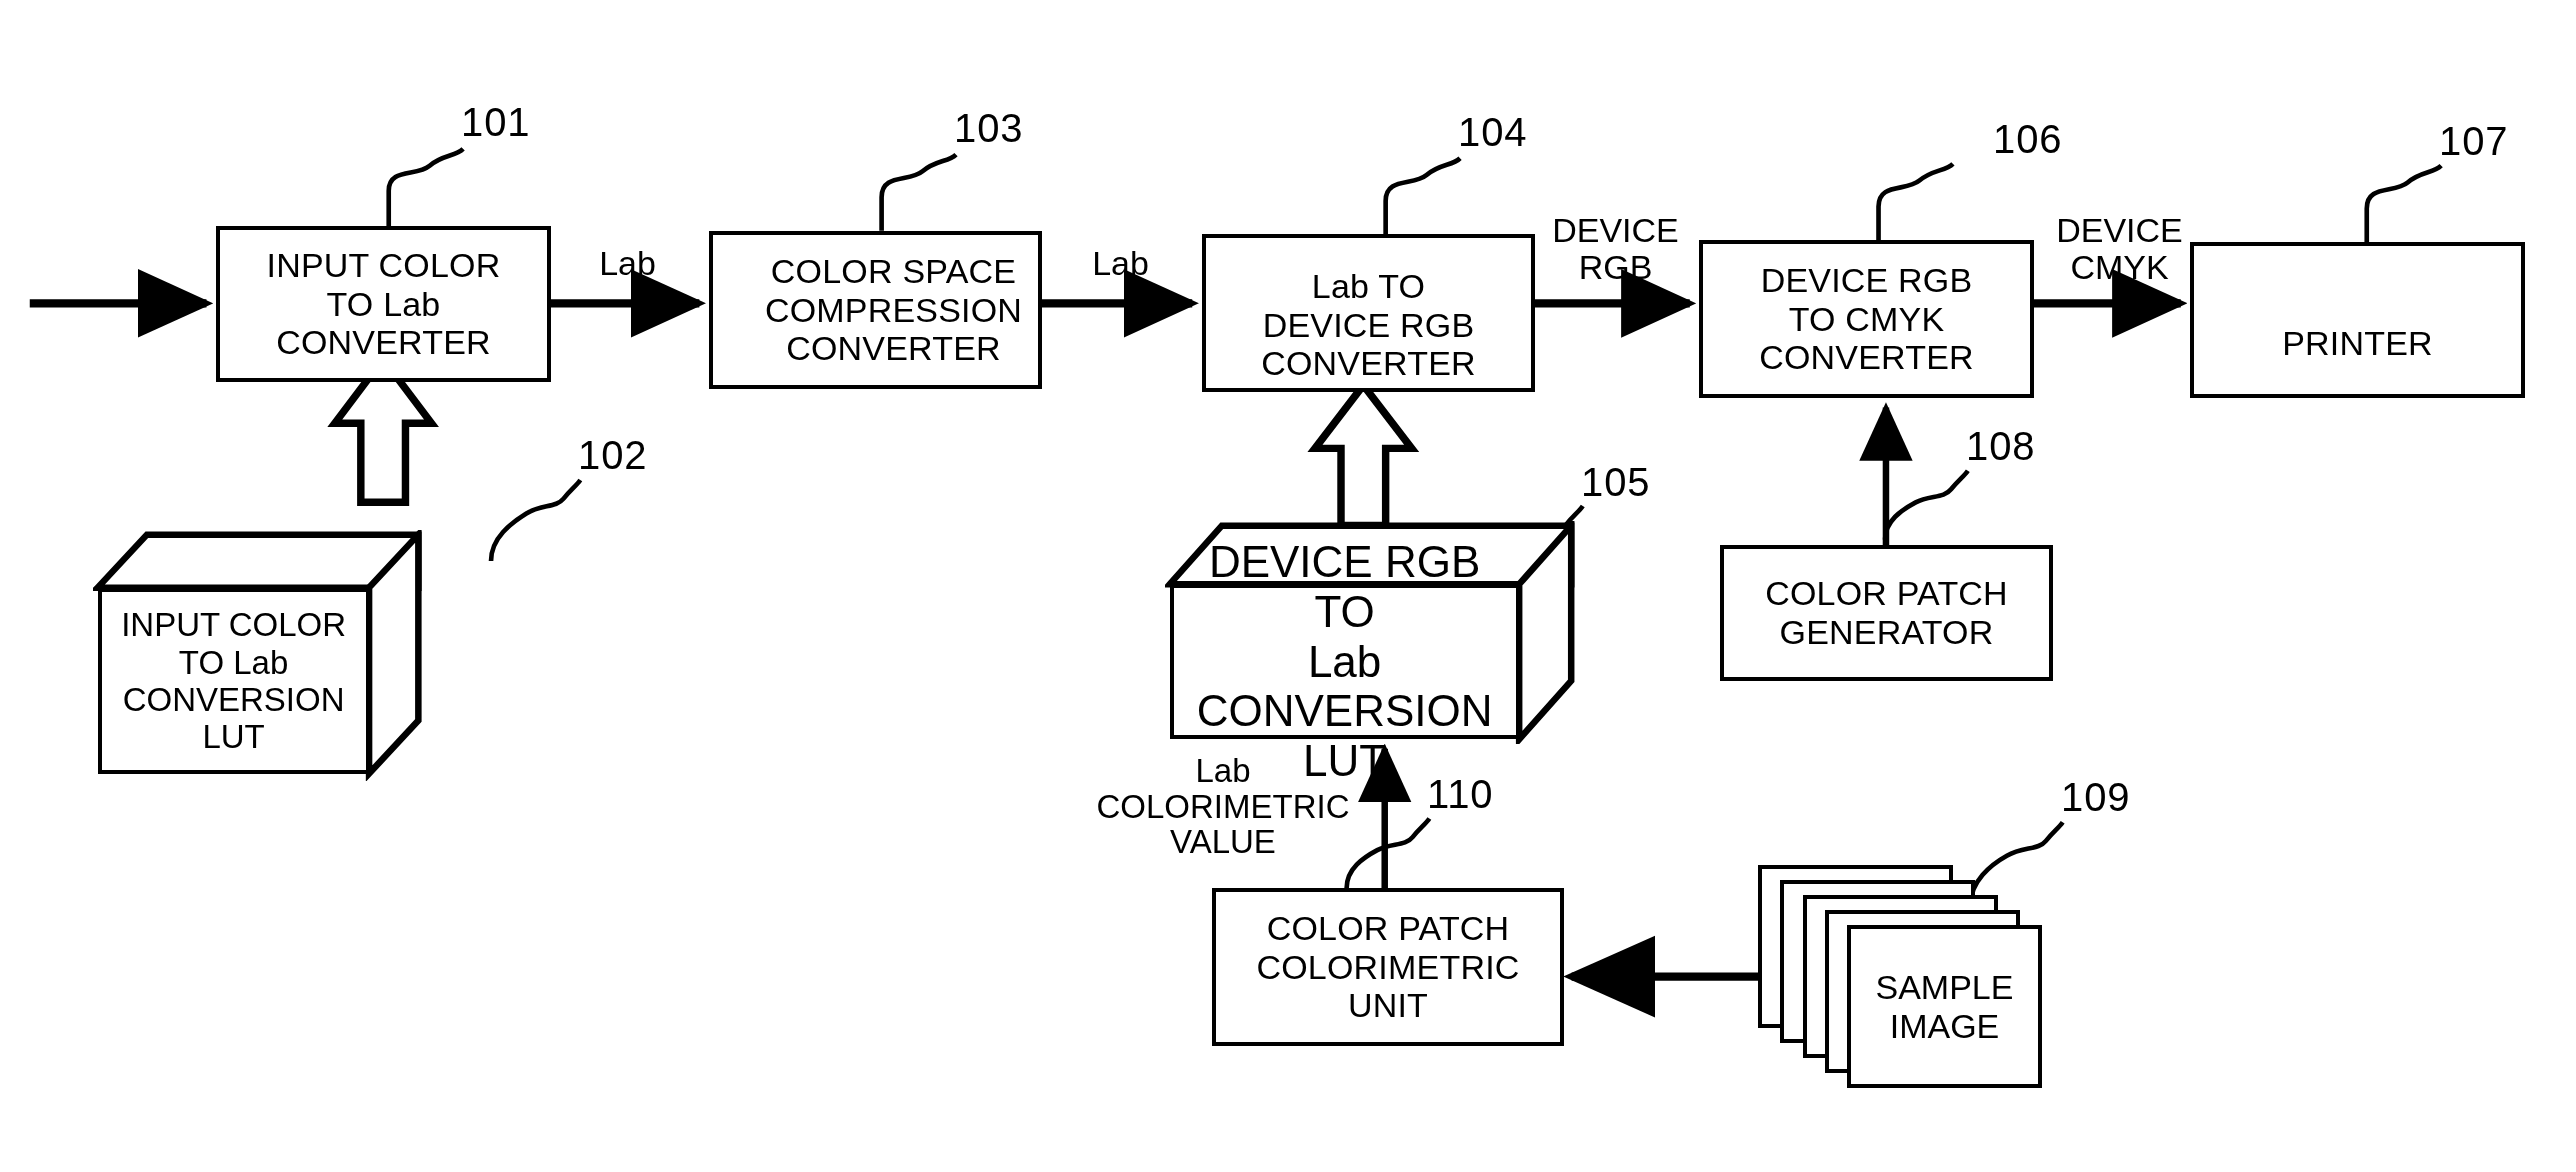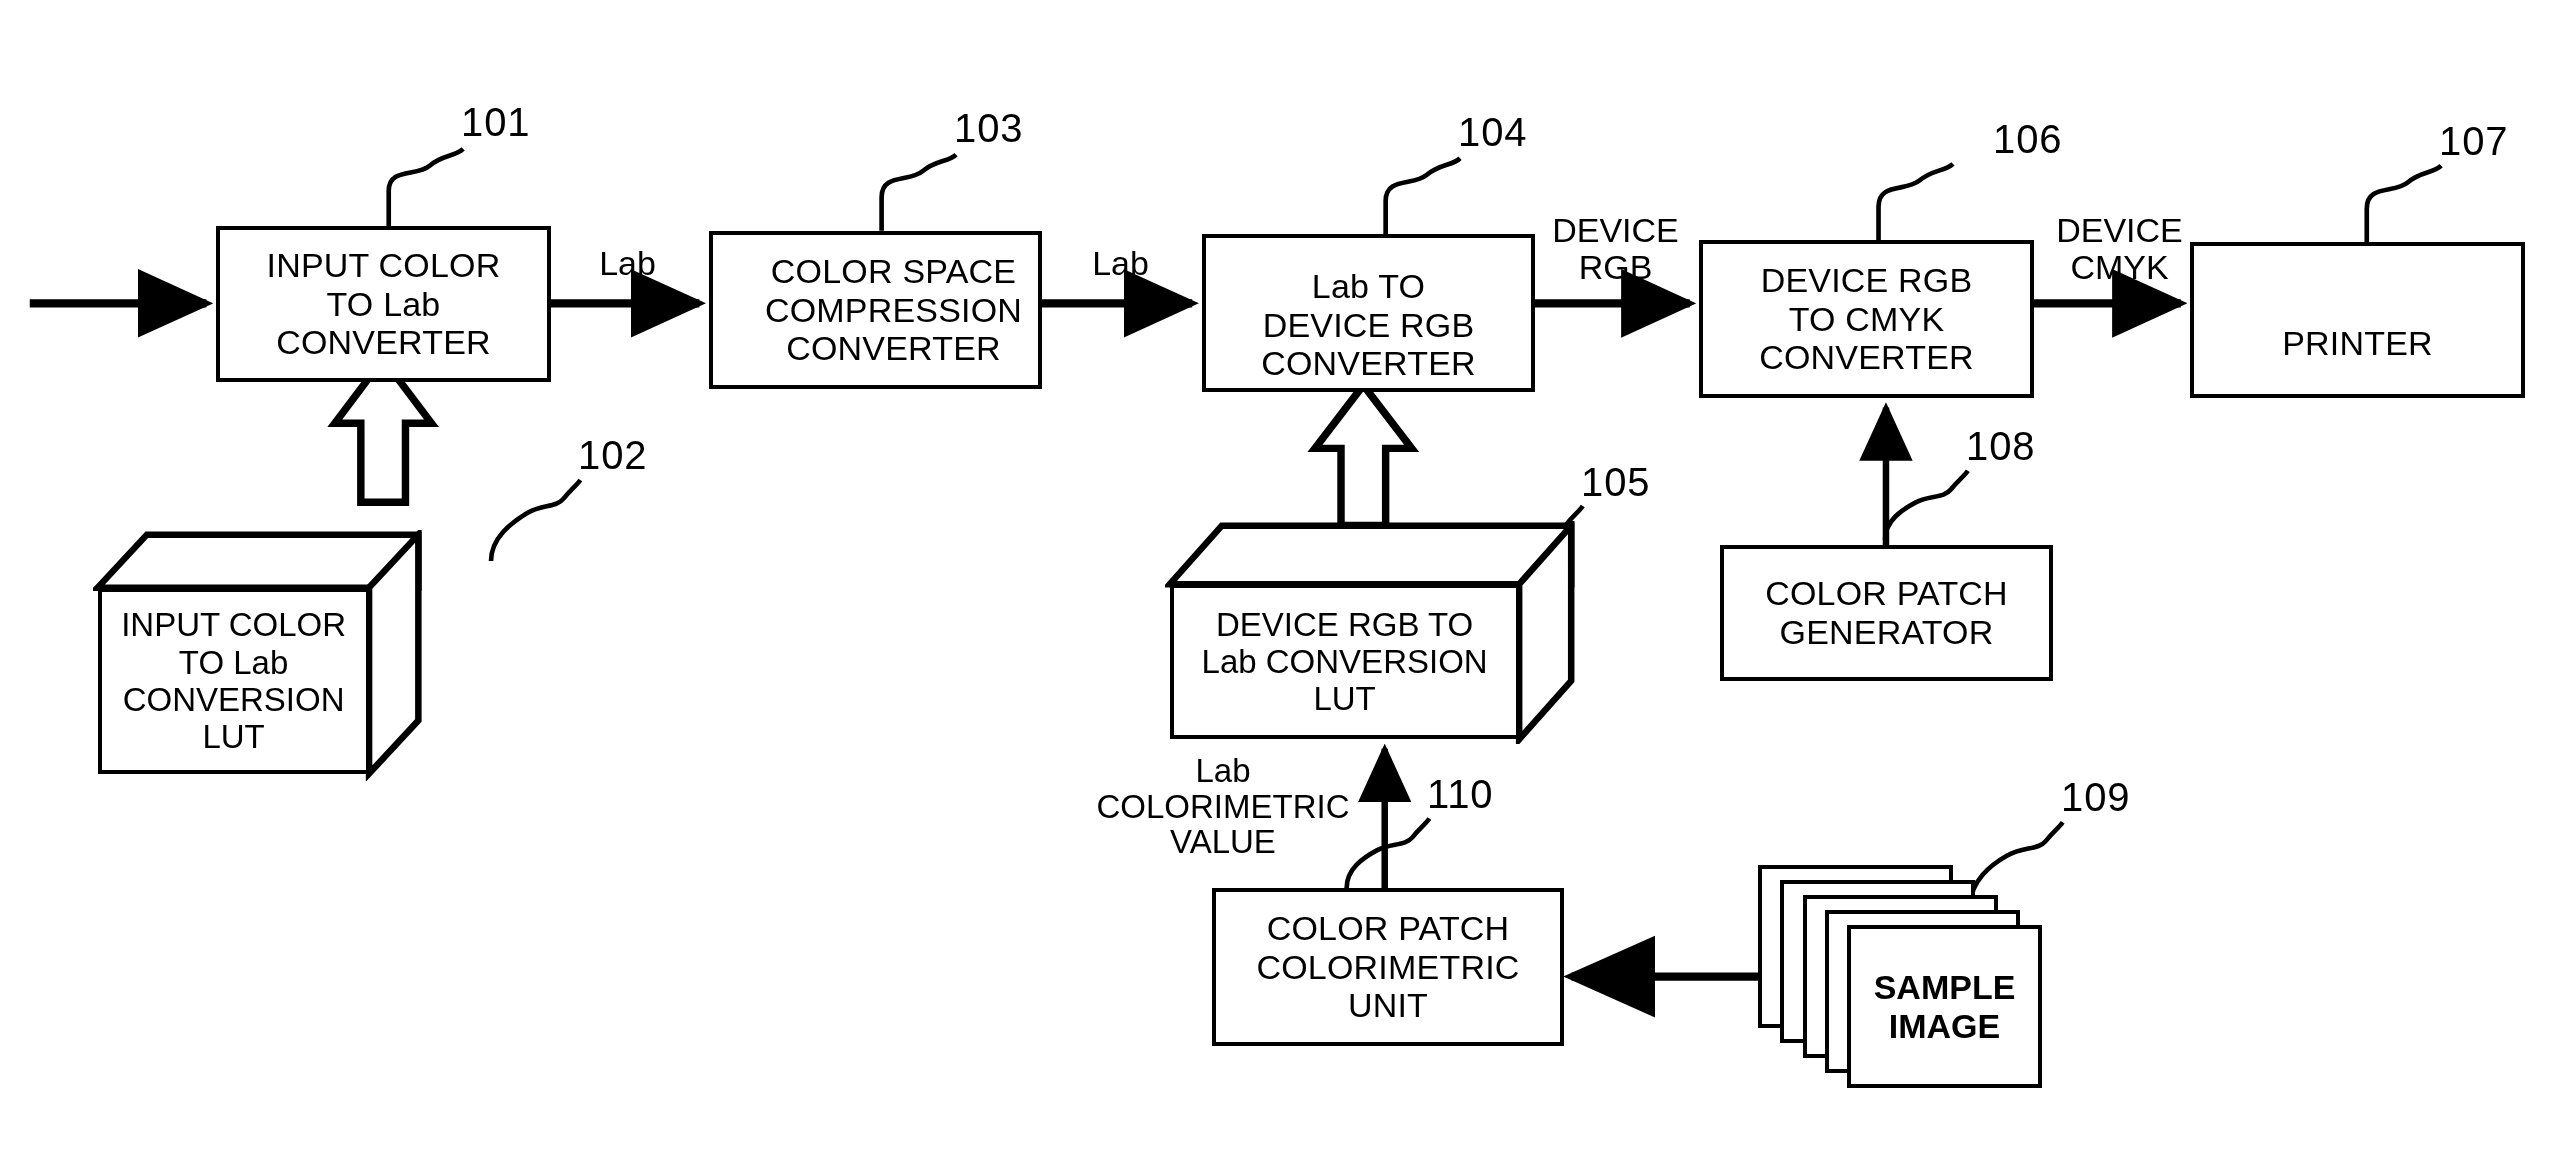--- a/index.html
+++ b/index.html
@@ -169,39 +169,39 @@
 TO Lab
 CONVERSION LUT</span>
     </div>
   </div>
 
   <div class="lut3d" style="left:1165px; top:521px; width:411px; height:223px;">
     <svg class="solid" width="411" height="223" viewBox="0 0 442 240" xmlns="http://www.w3.org/2000/svg">
       <polygon points="5,68 61,5 437,5 437,68" fill="#fff" stroke="#000" stroke-width="7" stroke-linejoin="miter"></polygon>
       <polygon points="437,5 437,172 381,235 381,68" fill="#fff" stroke="#000" stroke-width="7" stroke-linejoin="miter"></polygon>
     </svg>
-    <div class="face" style="left:4.6px; top:63px; width:350px; height:155px; font-size:33px;">
+    <div class="face" style="left:4.6px; top:63px; width:350px; height:155px; font-size:44px;">
       <span class="txt" style="white-space:pre-line; padding:0 3.7px;">DEVICE RGB TO
 Lab CONVERSION
 LUT</span>
     </div>
   </div>
 
   <div class="blk" style="left:1720px; top:545px; width:333px; height:136px; font-size:34px;">
     <span class="txt" style="white-space:pre-line;">COLOR PATCH
 GENERATOR</span>
   </div>
 
   <div class="blk" style="left:1212px; top:888px; width:352px; height:158px; font-size:34px;">
     <span class="txt" style="white-space:pre-line;">COLOR PATCH
 COLORIMETRIC
 UNIT</span>
   </div>
 
-  <div class="stack" style="left:1758px; top:865px; width:298px; height:242px;font-weight:bold;">
+  <div class="stack" style="left:1758px; top:865px; width:298px; height:242px;">
     <div class="sheet" style="left:0px;   top:0px;   width:195px; height:163px;"></div>
     <div class="sheet" style="left:22px;  top:15px;  width:195px; height:163px;"></div>
     <div class="sheet" style="left:45px;  top:30px;  width:195px; height:163px;"></div>
     <div class="sheet" style="left:67px;  top:45px;  width:195px; height:163px;"></div>
     <div class="sheet front" style="left:89px;  top:60px;  width:195px; height:163px; font-size:34px;">
       <span class="txt" style="white-space:pre-line;">SAMPLE
 IMAGE</span>
     </div>
   </div>
 

